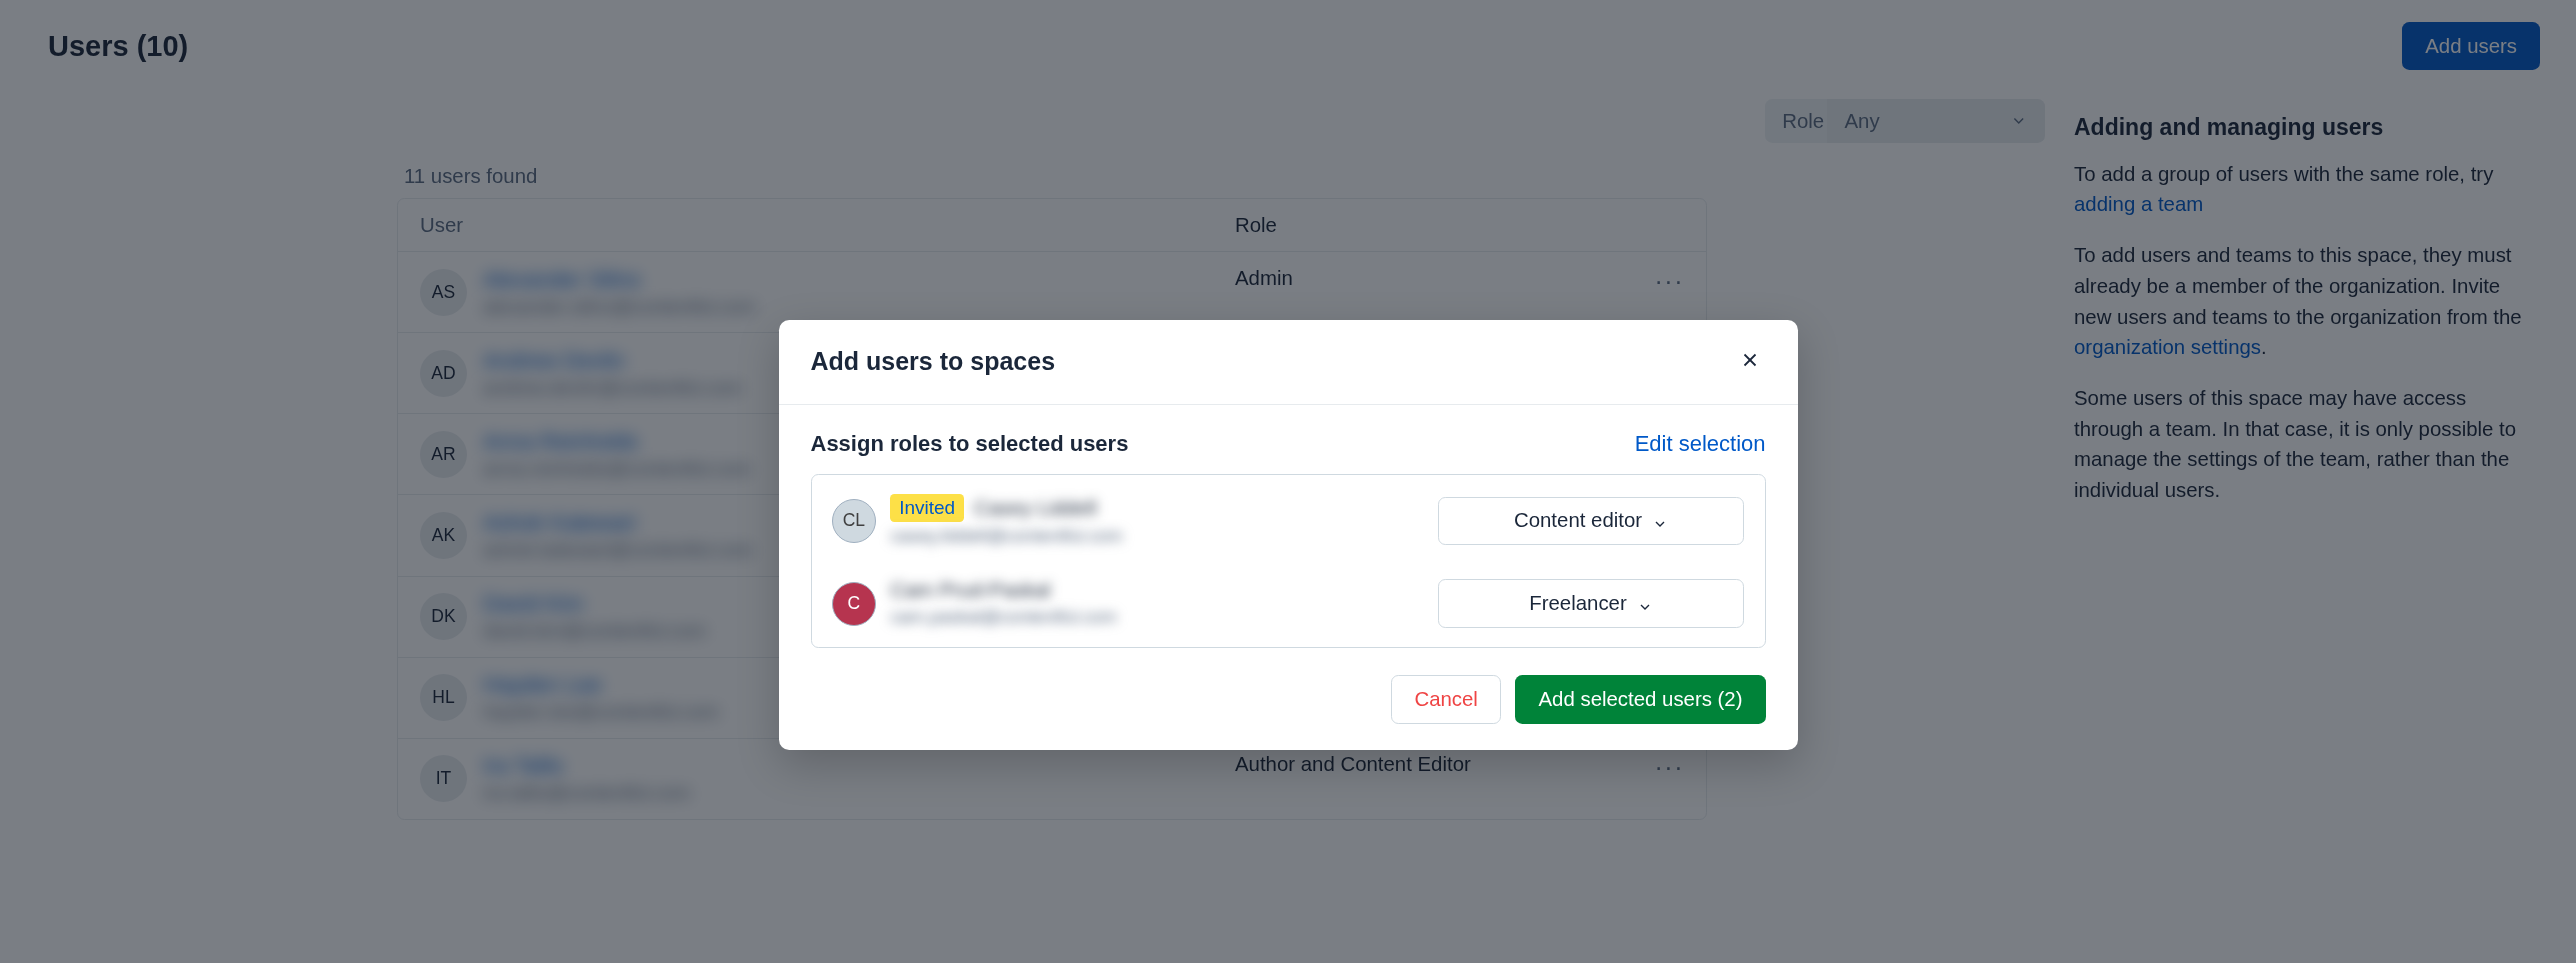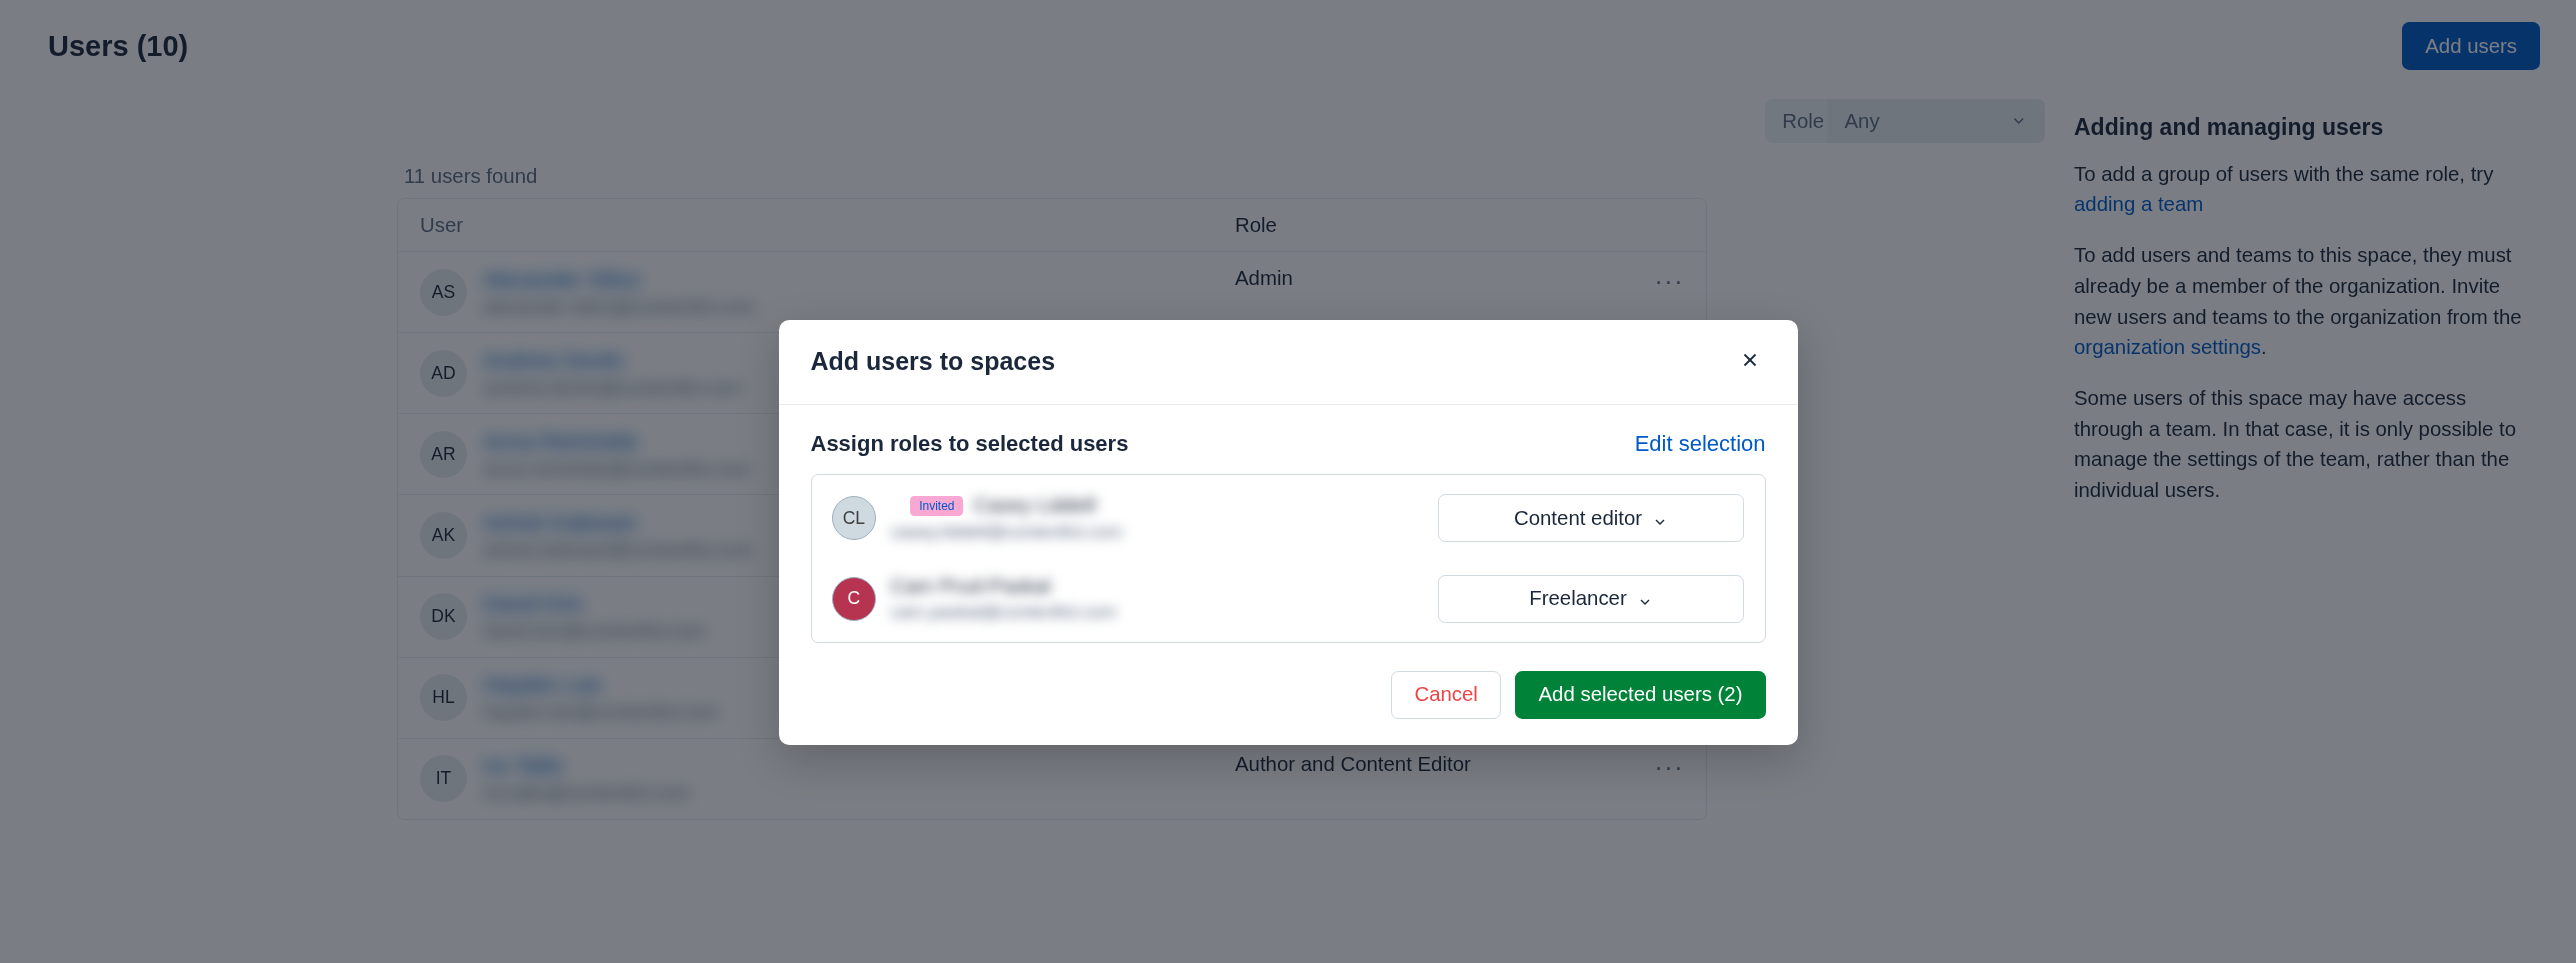--- a/index.html
+++ b/index.html
@@ -149,22 +149,22 @@
   .sel-av {
     width: 44px; height:44px; border-radius:50%;
     display:flex; align-items:center; justify-content:center;
     font-size:17.5px; font-weight:500;
   }
   .sel-av.grey { background:#cfd9e0; color:#404040; border:1.5px solid #9fafbf;}
   .sel-av.red { background:#b6344f; color:#fff; border:1.5px solid #9fafbf;}
   .sel-text { display:flex; flex-direction:column; gap:4.4px; }
   .sel-main { display:flex; align-items:center; gap:10.2px; }
   .badge {
-    background:#f9a8d4; color:#0059c8;
-    font-size:12px; padding:2.9px 8.7px; border-radius:4.4px; font-weight:500;margin-left:20px;
+    background:#fde047; color:#0059c8;
+    font-size:19px; padding:2.9px 8.7px; border-radius:4.4px; font-weight:500;
   }
   .sel-name { filter: blur(5.8px); font-weight:500; font-size:20.4px;}
   .sel-email { filter: blur(5.8px); color:#5b6b82; font-size:18px;}
   .role-dd {
     display:flex; align-items:flex-end; gap:10.2px;
     border:1.5px solid #cfd9e0; border-radius:7.3px;
     padding: 11.6px 19px; min-width: 306px;
     justify-content:center;
     cursor:pointer;
     font-size:20.4px;

